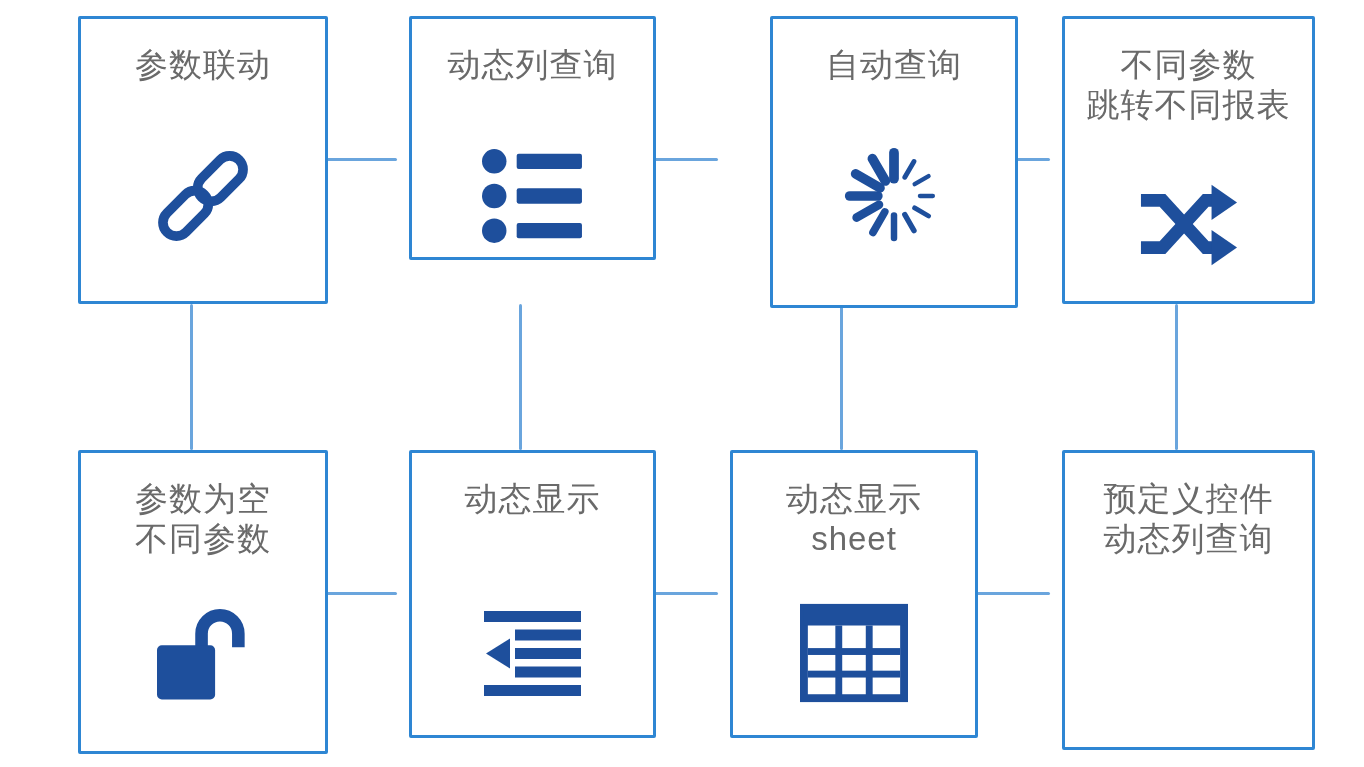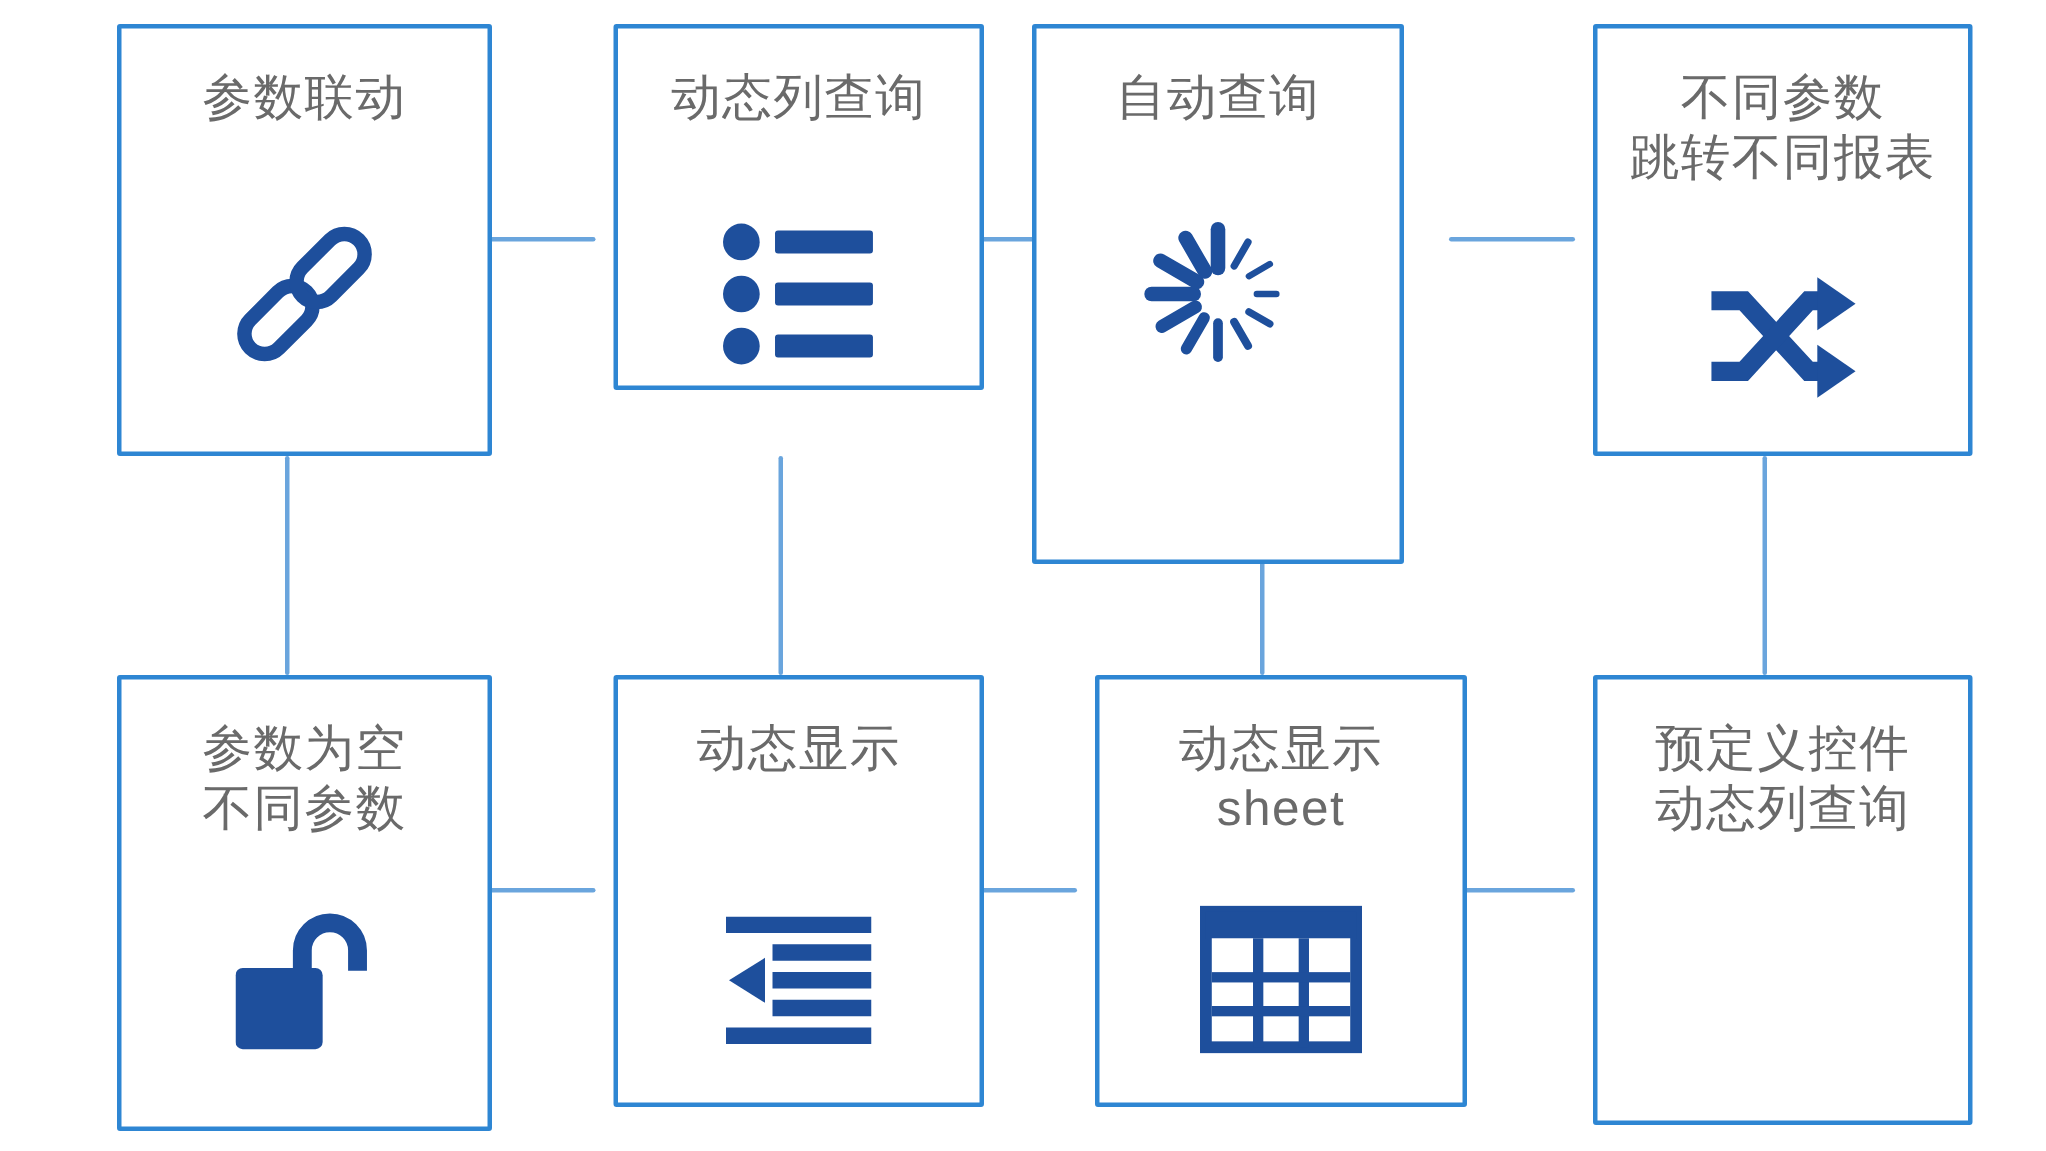--- a/index.html
+++ b/index.html
@@ -94,21 +94,21 @@
         <circle cx="12" cy="16" r="12"></circle>
           <rect x="34" y="8.5" width="64" height="15" rx="2"></rect>
         <circle cx="12" cy="50" r="12"></circle>
           <rect x="34" y="42.5" width="64" height="15" rx="2"></rect>
         <circle cx="12" cy="84" r="12"></circle>
           <rect x="34" y="76.5" width="64" height="15" rx="2"></rect>
       </svg>
     </div>
   </div>
 
-  <div class="node row-top" style="left:676px;top:16px;width:248px;height:360px">
+  <div class="node row-top" style="left:758px;top:16px;width:248px;height:292px">
     <div class="title">
       <span>自动查询</span>
       <span></span>
     </div>
     <div class="icon-wrap">
       <svg width="108" height="108" viewBox="0 0 100 100" stroke="currentColor" stroke-linecap="round">
         <line x1="50" y1="34" x2="50" y2="10" stroke-width="9"></line>
         <line x1="60" y1="32.7" x2="68.5" y2="18" stroke-width="4.5"></line>
         <line x1="69.1" y1="39" x2="82" y2="31.5" stroke-width="4"></line>
         <line x1="74" y1="50" x2="86" y2="50" stroke-width="4"></line>

